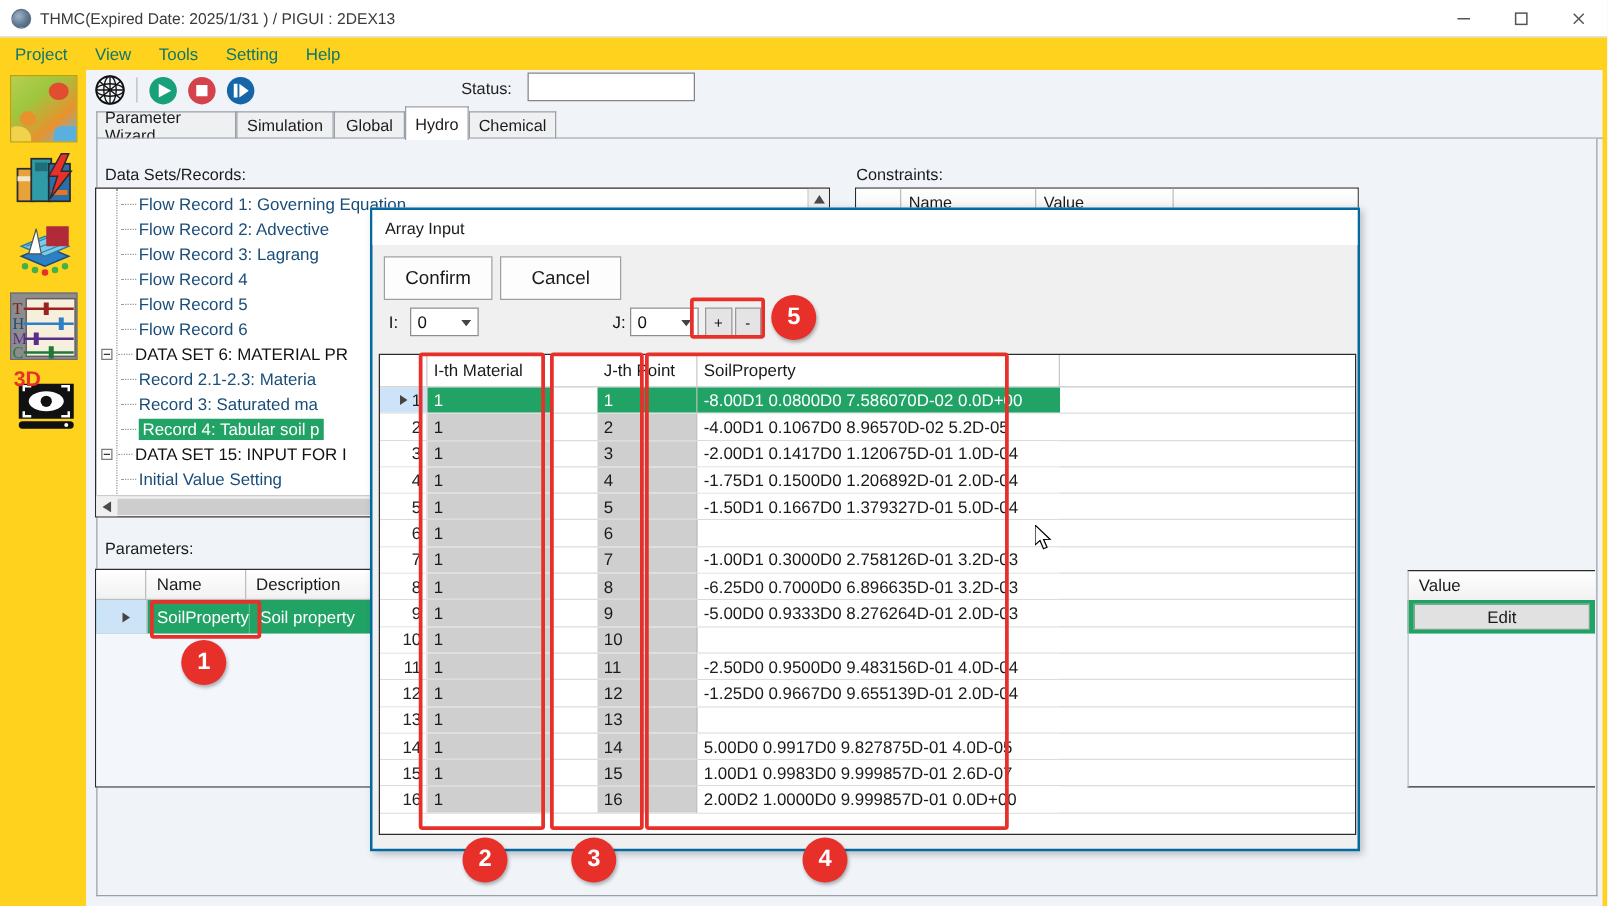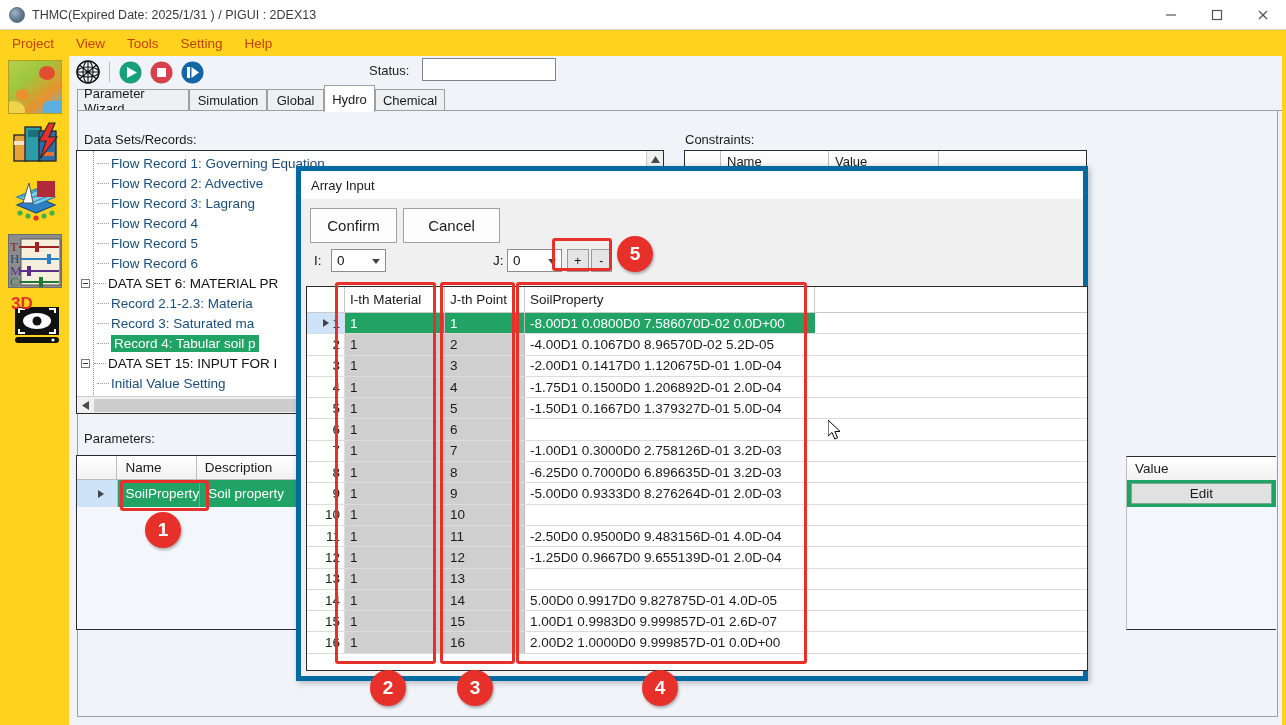--- a/index.html
+++ b/index.html
@@ -42,21 +42,21 @@
     color: #555;
   }
   .win-btn svg { display: block; }
 
   
   .menubar {
     position: absolute; left: 0; top: 30px; width: 1286px; height: 26px;
     background: #ffd21e;
     display: flex; align-items: center; padding-left: 12px; gap: 22px;
   }
-  .menu-item { font-size: 13.5px; color: #c2410c; cursor: default; }
+  .menu-item { font-size: 13.5px; color: #0f766e; cursor: default; }
 
   
   .rail {
     position: absolute; left: 0; top: 56px; width: 69px; height: 669px;
     background: #ffd21e;
   }
   .rail-icon {
     position: absolute; left: 8px; width: 54px; height: 54px;
     border: 1px solid #b9a01a;
     overflow: hidden;
@@ -206,21 +206,21 @@
   .edit-btn {
     background:#e1e1e1; border:1px solid #7aa98d; color:#1a1a1a;
     font-size:13.5px; display:flex; align-items:center; justify-content:center;
     height:21px; margin:3px 4px; flex: 1;
   }
   .tri { width:0;height:0;border-left:6px solid #444;border-top:4px solid transparent;border-bottom:4px solid transparent; }
 
   
   .dialog {
     position: absolute; left: 296px; top: 166px; width: 792px; height: 515px;
-    background: #f0f0f0; border: 5px solid #0369a1;
+    background: #f0f0f0; border: 2px solid #0369a1;
     box-shadow: 2px 2px 6px rgba(0,0,0,.25);
   }
   .dlg-title {
     position:absolute; left:0; top:0; width:100%; height:28px; background:#ffffff;
     display:flex; align-items:center; padding-left:10px;
     font-size:13px; color:#1a1a1a;
   }
   .dlg-btn {
     position:absolute; background:#fdfdfd; border:1px solid #a0a0a0;
     font-size:15px; color:#1a1a1a; display:flex; align-items:center; justify-content:center;
@@ -266,21 +266,21 @@
     justify-content:flex-end; padding-right:4px; padding-left:0;
     border-right:1px solid #dcdcdc; color:#222; background:#ffffff;
   }
   .dg-row .im, .dg-row .jp { background:#cfcfcf; border-right:1px solid #bdbdbd; }
   .dg-row .sp { background:#ffffff; }
   .dg-row.sel .rh { background:#cde3f7; }
   .dg-row.sel .im, .dg-row.sel .jp, .dg-row.sel .sp { background:#21a366; color:#ffffff; }
 
   .w-rh { width: 38px; flex:none; }
   .w-im { width: 100px; flex:none; }
-  .w-jp { width: 80px; flex:none; }
+  .w-jp { width: 80px; flex:none;margin-left:36px; }
   .w-sp { width: 290px; flex:none; }
 
   
   .redbox {
     position: absolute; border: 3px solid #e8302a; border-radius: 3px;
     pointer-events: none;
   }
   .badge {
     position: absolute; width: 36px; height: 36px; border-radius: 50%;
     background: #e8302a; color: #ffffff; font-size: 19px; font-weight: bold;

